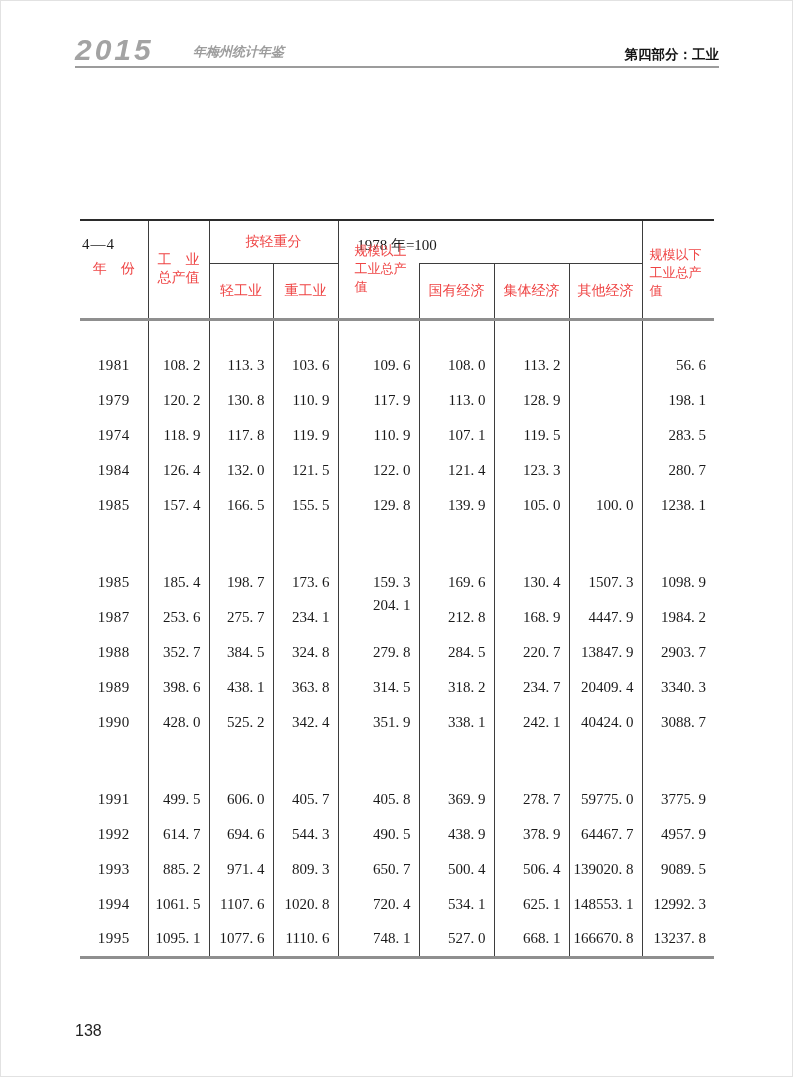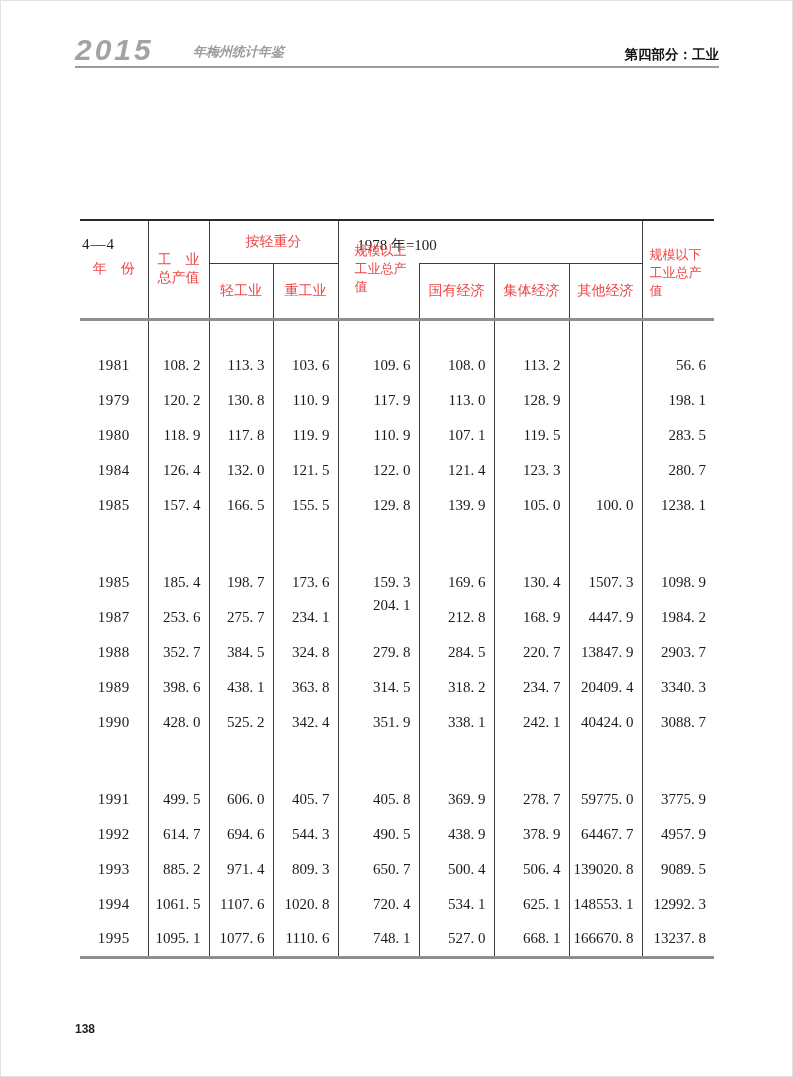--- a/index.html
+++ b/index.html
@@ -52,22 +52,22 @@
   tr.datarow td { height:35px; }
   tr.lead td { height:29px; }
   tr.gap td { height:42px; }
   td.year { text-align:center; letter-spacing:0.5px; }
   td.num { text-align:right; padding-right:8px; white-space:nowrap; }
   .raised { position:relative; top:-12px; display:inline-block; }
 
   
   .notes { position:absolute; top:962px; left:81px; font-size:15.5px; line-height:24px; }
   .note-line2 { margin-left:32px; }
-  .page-number { position:absolute; left:75px; top:1022px; font-size:12px;
-                 font-family:"Liberation Sans","DejaVu Sans",sans-serif; color:#1f1f1f;font-weight:bold; }
+  .page-number { position:absolute; left:75px; top:1022px; font-size:16px;
+                 font-family:"Liberation Sans","DejaVu Sans",sans-serif; color:#1f1f1f; }
 </style>
 </head>
 <body>
 
 <div class="page">
 
   <div class="topbar">
     <div class="logo-year">2015</div>
     <div class="logo-title">年梅州统计年鉴</div>
     <div class="section-label">第四部分：工业</div>
@@ -141,21 +141,21 @@
             <td class="num">120.&nbsp;2</td>
             <td class="num">130.&nbsp;8</td>
             <td class="num">110.&nbsp;9</td>
             <td class="num">117.&nbsp;9</td>
             <td class="num">113.&nbsp;0</td>
             <td class="num">128.&nbsp;9</td>
             <td class="num"></td>
             <td class="num">198.&nbsp;1</td>
           </tr>
           <tr class="datarow">
-            <td class="year">1980</td>
+            <td class="year">1974</td>
             <td class="num">118.&nbsp;9</td>
             <td class="num">117.&nbsp;8</td>
             <td class="num">119.&nbsp;9</td>
             <td class="num">110.&nbsp;9</td>
             <td class="num">107.&nbsp;1</td>
             <td class="num">119.&nbsp;5</td>
             <td class="num"></td>
             <td class="num">283.&nbsp;5</td>
           </tr>
           <tr class="datarow">

